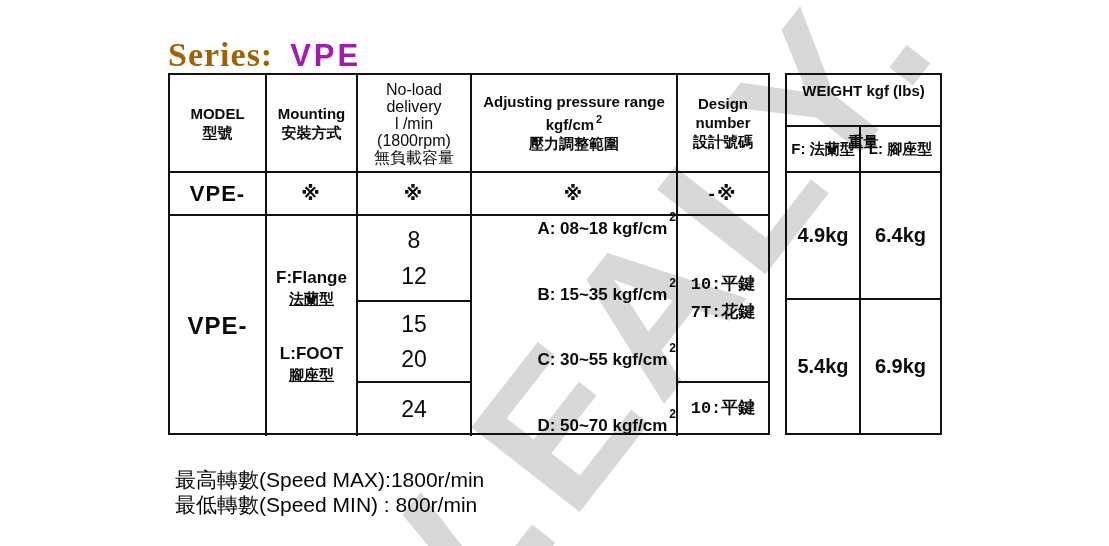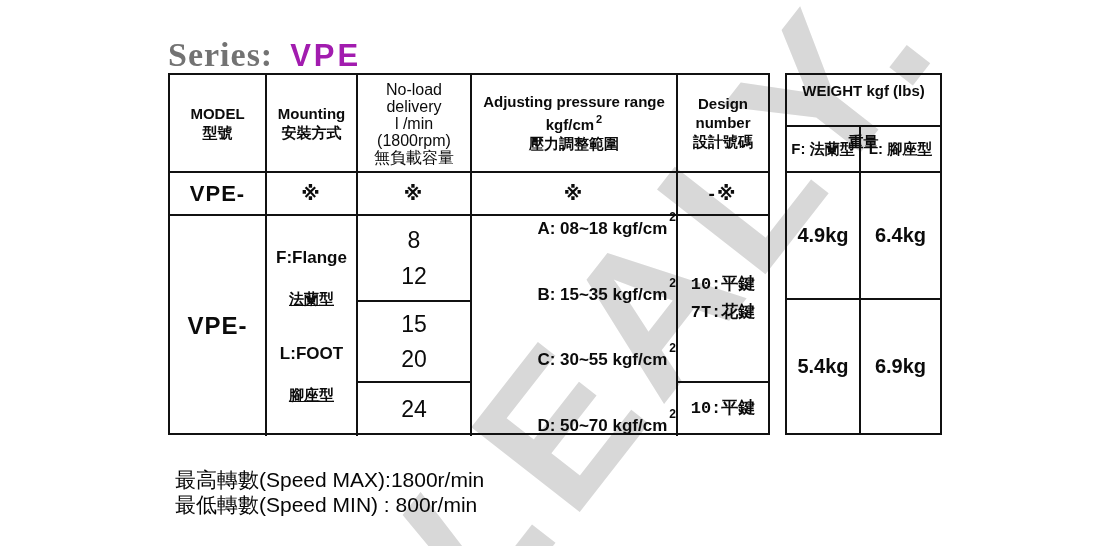--- a/index.html
+++ b/index.html
@@ -12,21 +12,21 @@
   
   .watermark {
     position:absolute; left:268px; top:612px; z-index:0;
     transform-origin:0 0; transform:rotate(-52deg);
     font-size:200px; font-weight:bold; letter-spacing:12px;
     color:#d8d8d8; white-space:nowrap; user-select:none;
   }
 
   
   .title { position:absolute; left:168px; top:22px; z-index:2; display:flex; align-items:baseline; gap:17px; }
-  .title .series { font-family:"Liberation Serif","DejaVu Serif",serif; font-weight:bold; font-size:34px; letter-spacing:1px; color:#737373; }
+  .title .series { font-family:"Liberation Serif","DejaVu Serif",serif; font-weight:bold; font-size:34px; letter-spacing:1px; color:#a16207; }
   .title .code { font-size:31px; font-weight:bold; letter-spacing:3px; color:#a21caf;margin-top:16px; }
 
   
   .main-table {
     position:absolute; left:168px; top:73px; width:602px; height:362px; z-index:1;
     border:2px solid #111111; box-sizing:border-box;
     display:grid;
     grid-template-columns:97px 91px 114px 206px 1fr;
     grid-template-rows:98px 43px 1fr;
   }
@@ -41,21 +41,21 @@
   .h-en { font-weight:bold; font-size:15px; line-height:19px; }
   .h-sm { font-weight:normal; font-size:16px; line-height:17px; }
   .h-zh { font-weight:bold; font-size:15px; line-height:20px; }
   sup.sp { font-size:11px; font-weight:bold; position:relative; top:-1px; margin-left:2px; }
 
   .spec-model { font-weight:bold; font-size:22px; letter-spacing:1px; }
   .spec-mark  { font-weight:bold; font-size:19px; letter-spacing:2px; }
 
   .body-model { font-weight:bold; font-size:24px; letter-spacing:1px; }
 
-  .mount-group { display:flex; flex-direction:column; align-items:center;gap:20px; }
+  .mount-group { display:flex; flex-direction:column; align-items:center; }
   .mount-wrap  { display:flex; flex-direction:column; align-items:center; gap:34px; }
   .mount-en { font-weight:bold; font-size:17px; line-height:22px; }
   .mount-zh { font-weight:bold; font-size:15px; line-height:20px;text-decoration:underline; }
 
   .subcol { align-items:stretch; justify-content:flex-start; padding:0; }
   .sub-cell {
     box-sizing:border-box; display:flex; flex-direction:column;
     align-items:center; justify-content:space-evenly;
   }
   .sub-cell.divided { border-bottom:2px solid #111111; }

